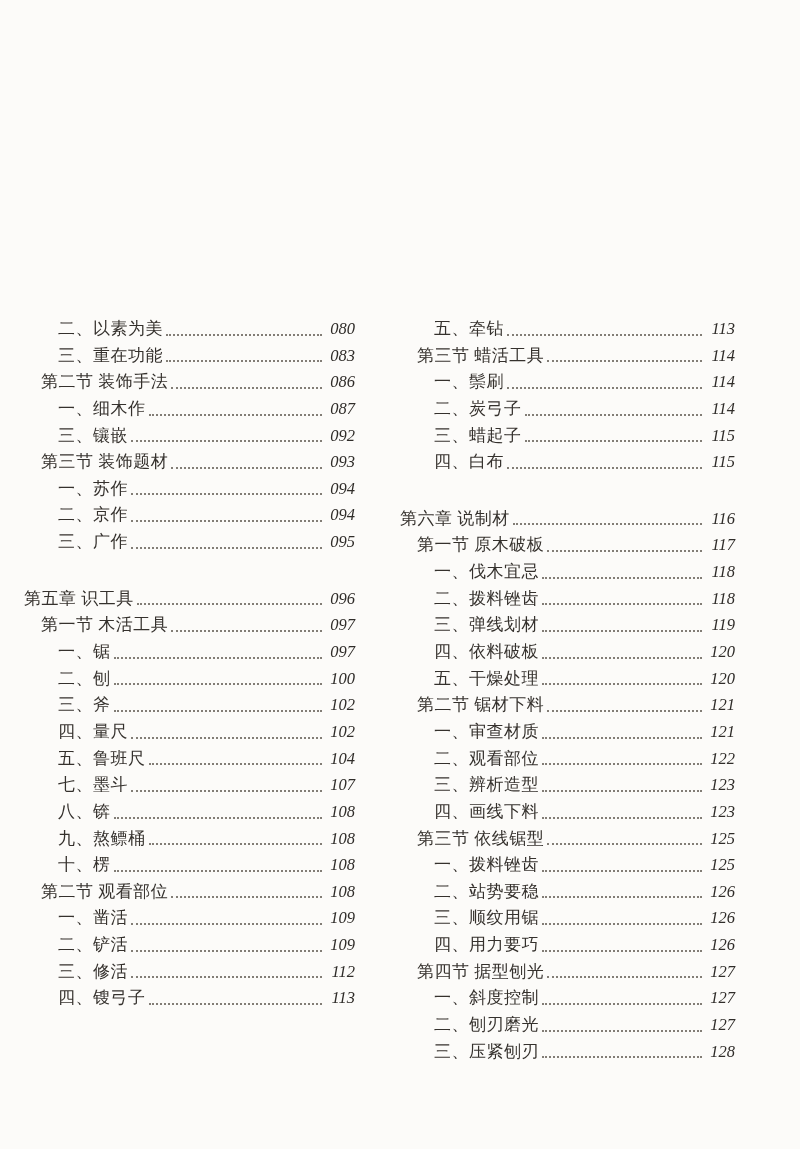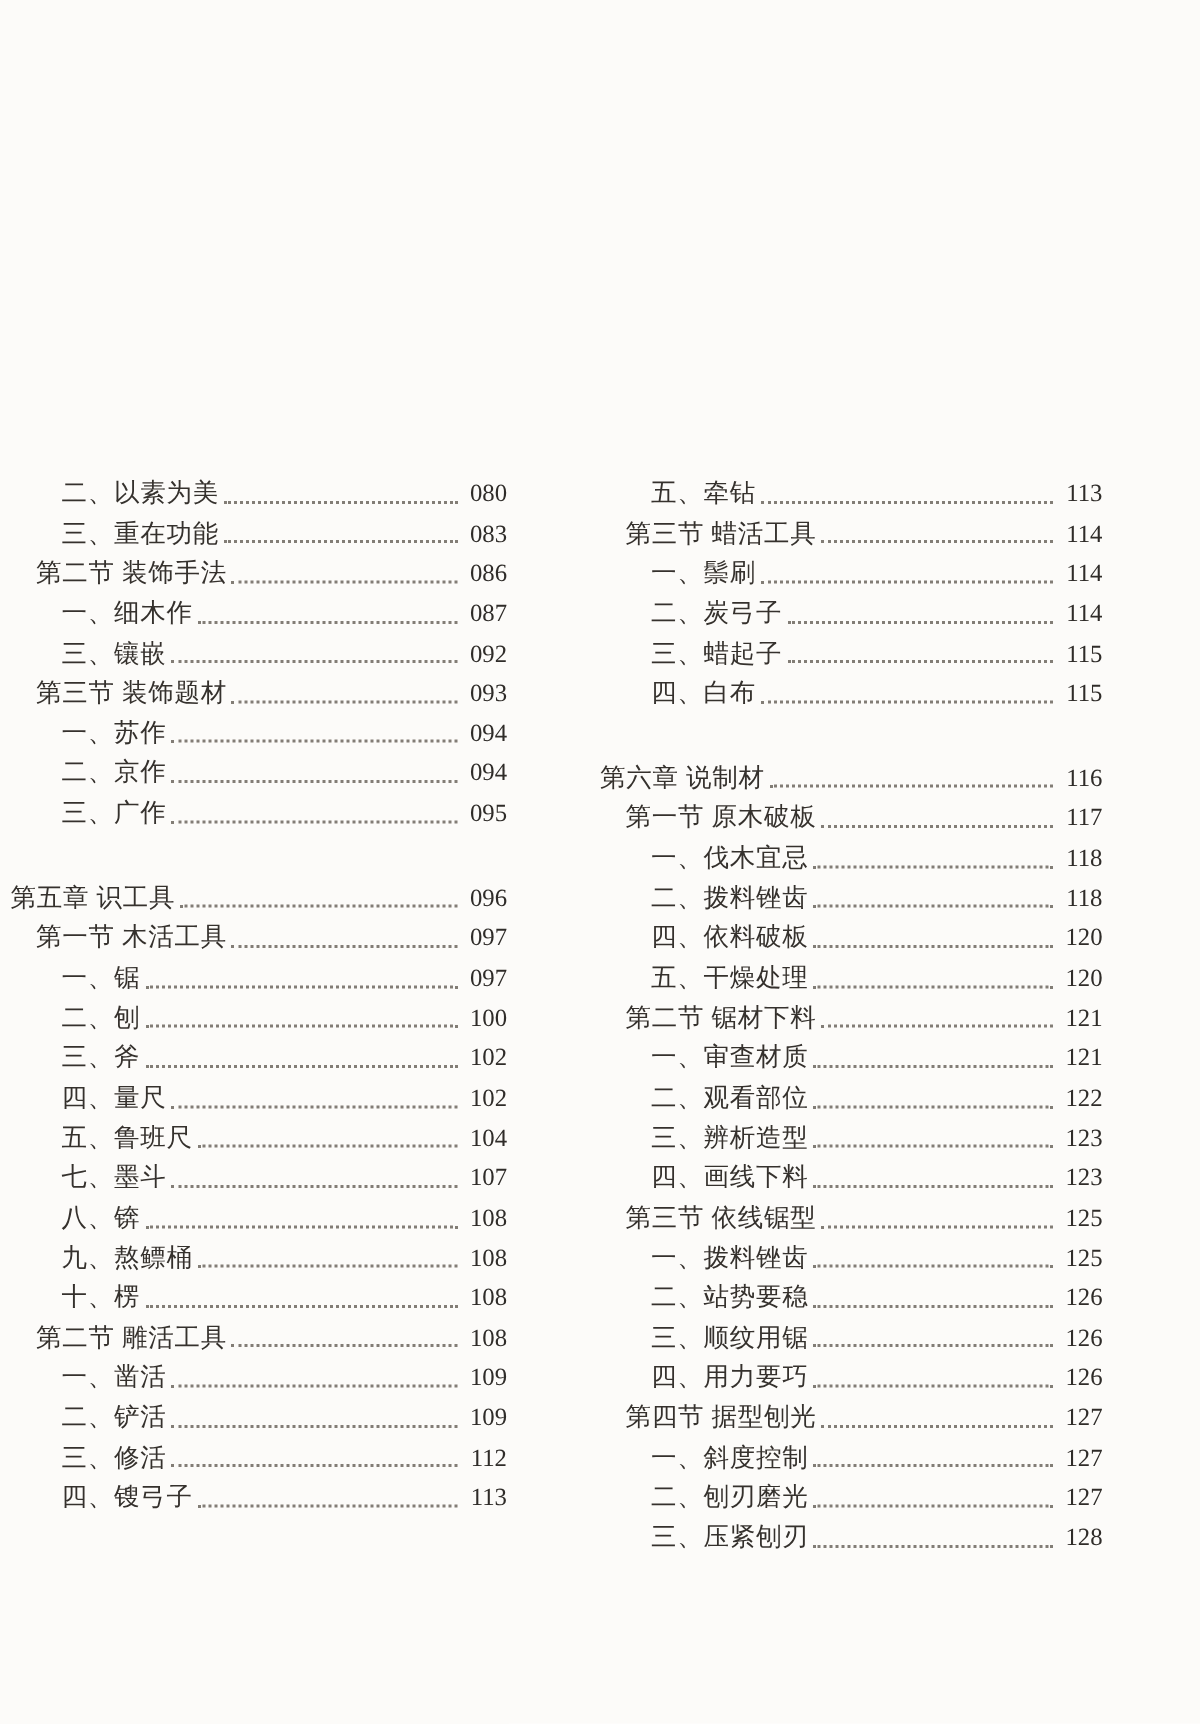--- a/index.html
+++ b/index.html
@@ -11,21 +11,21 @@
     height: 1149px;
     background: var(--bg, #fcfbf9);
     overflow: hidden;
     font-family: "Liberation Serif", "DejaVu Serif", serif;
   }
 
   .toc-col {
     position: absolute;
     top: 316px;
   }
-  .toc-col-left  { left: 7px;   width: 331px; }
+  .toc-col-left  { left: 24px;   width: 331px; }
   .toc-col-right { left: 400px; width: 335px; }
 
   .row {
     display: flex;
     height: 26.65px;
     font-size: 17px;
     color: var(--text, #35312d);
   }
   .row.gap-before { margin-top: 30px; justify-content: space-between; }
 
@@ -48,20 +48,21 @@
   }
 
   .page-num {
     width: 27px;
     flex: 0 0 27px;
     line-height: 26.65px;
     font-size: 16.5px;
     text-align: right;
     color: var(--num, #2f2c29);
     font-family: "Liberation Serif", "DejaVu Serif", serif;
+    font-style: italic;
   }
 </style>
 </head>
 <body>
 
 <div class="sheet" style="--bg: #fcfbf9; --text: #35312d; --num: #2f2c29; --dots: #827d76;">
   <div class="toc-col toc-col-left" id="toc-col-left">
   <div class="row lv-item">
     <span class="label">二、以素为美</span>
     <span class="leader"></span>
@@ -178,21 +179,21 @@
     <span class="page-num">108</span>
   </div>
 
   <div class="row lv-item">
     <span class="label">十、楞</span>
     <span class="leader"></span>
     <span class="page-num">108</span>
   </div>
 
   <div class="row lv-section">
-    <span class="label">第二节 雕活工具</span>
+    <span class="label">第二节 观看部位</span>
     <span class="leader"></span>
     <span class="page-num">108</span>
   </div>
 
   <div class="row lv-item">
     <span class="label">一、凿活</span>
     <span class="leader"></span>
     <span class="page-num">109</span>
   </div>
 
@@ -268,20 +269,25 @@
     <span class="leader"></span>
     <span class="page-num">118</span>
   </div>
 
   <div class="row lv-item">
     <span class="label">二、拨料锉齿</span>
     <span class="leader"></span>
     <span class="page-num">118</span>
   </div>
 
+  <div class="row lv-item">
+    <span class="label">三、弹线划材</span>
+    <span class="leader"></span>
+    <span class="page-num">119</span>
+  </div>
 
   <div class="row lv-item">
     <span class="label">四、依料破板</span>
     <span class="leader"></span>
     <span class="page-num">120</span>
   </div>
 
   <div class="row lv-item">
     <span class="label">五、干燥处理</span>
     <span class="leader"></span>

